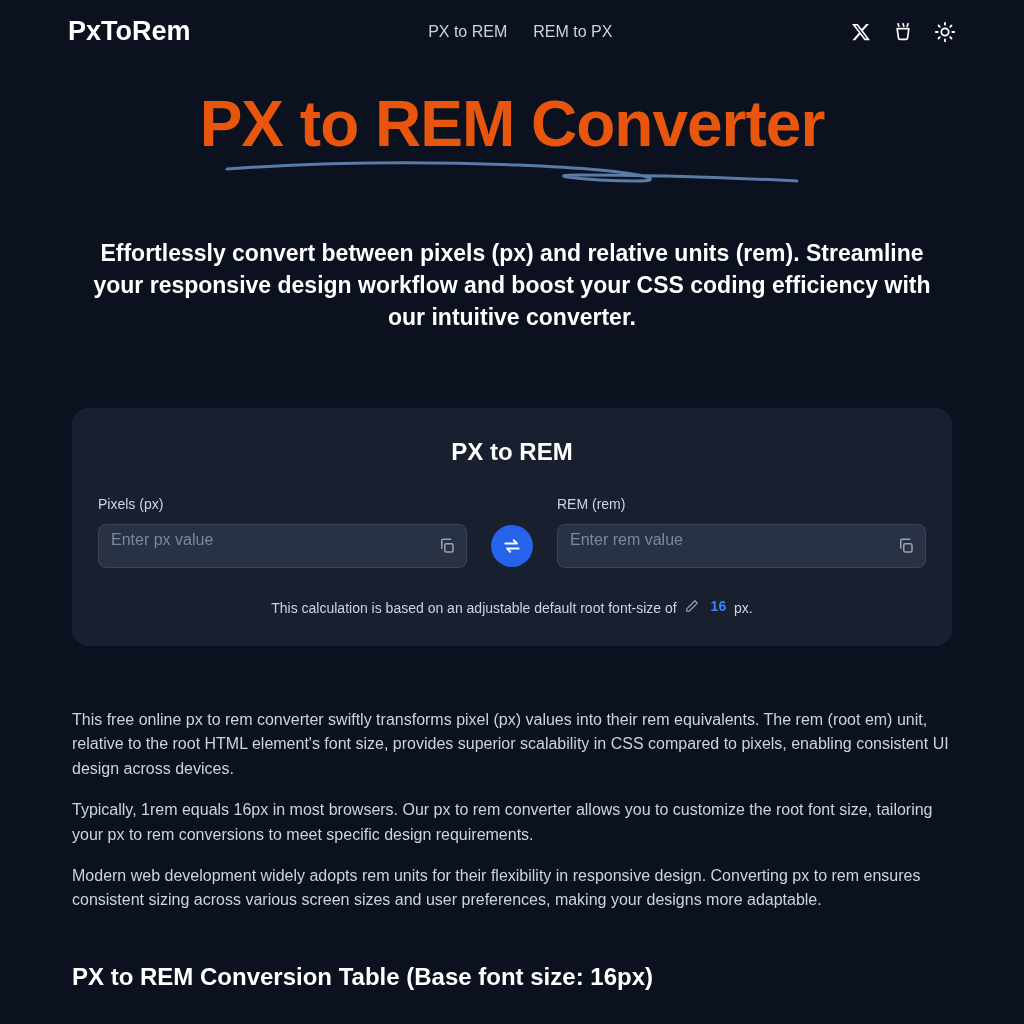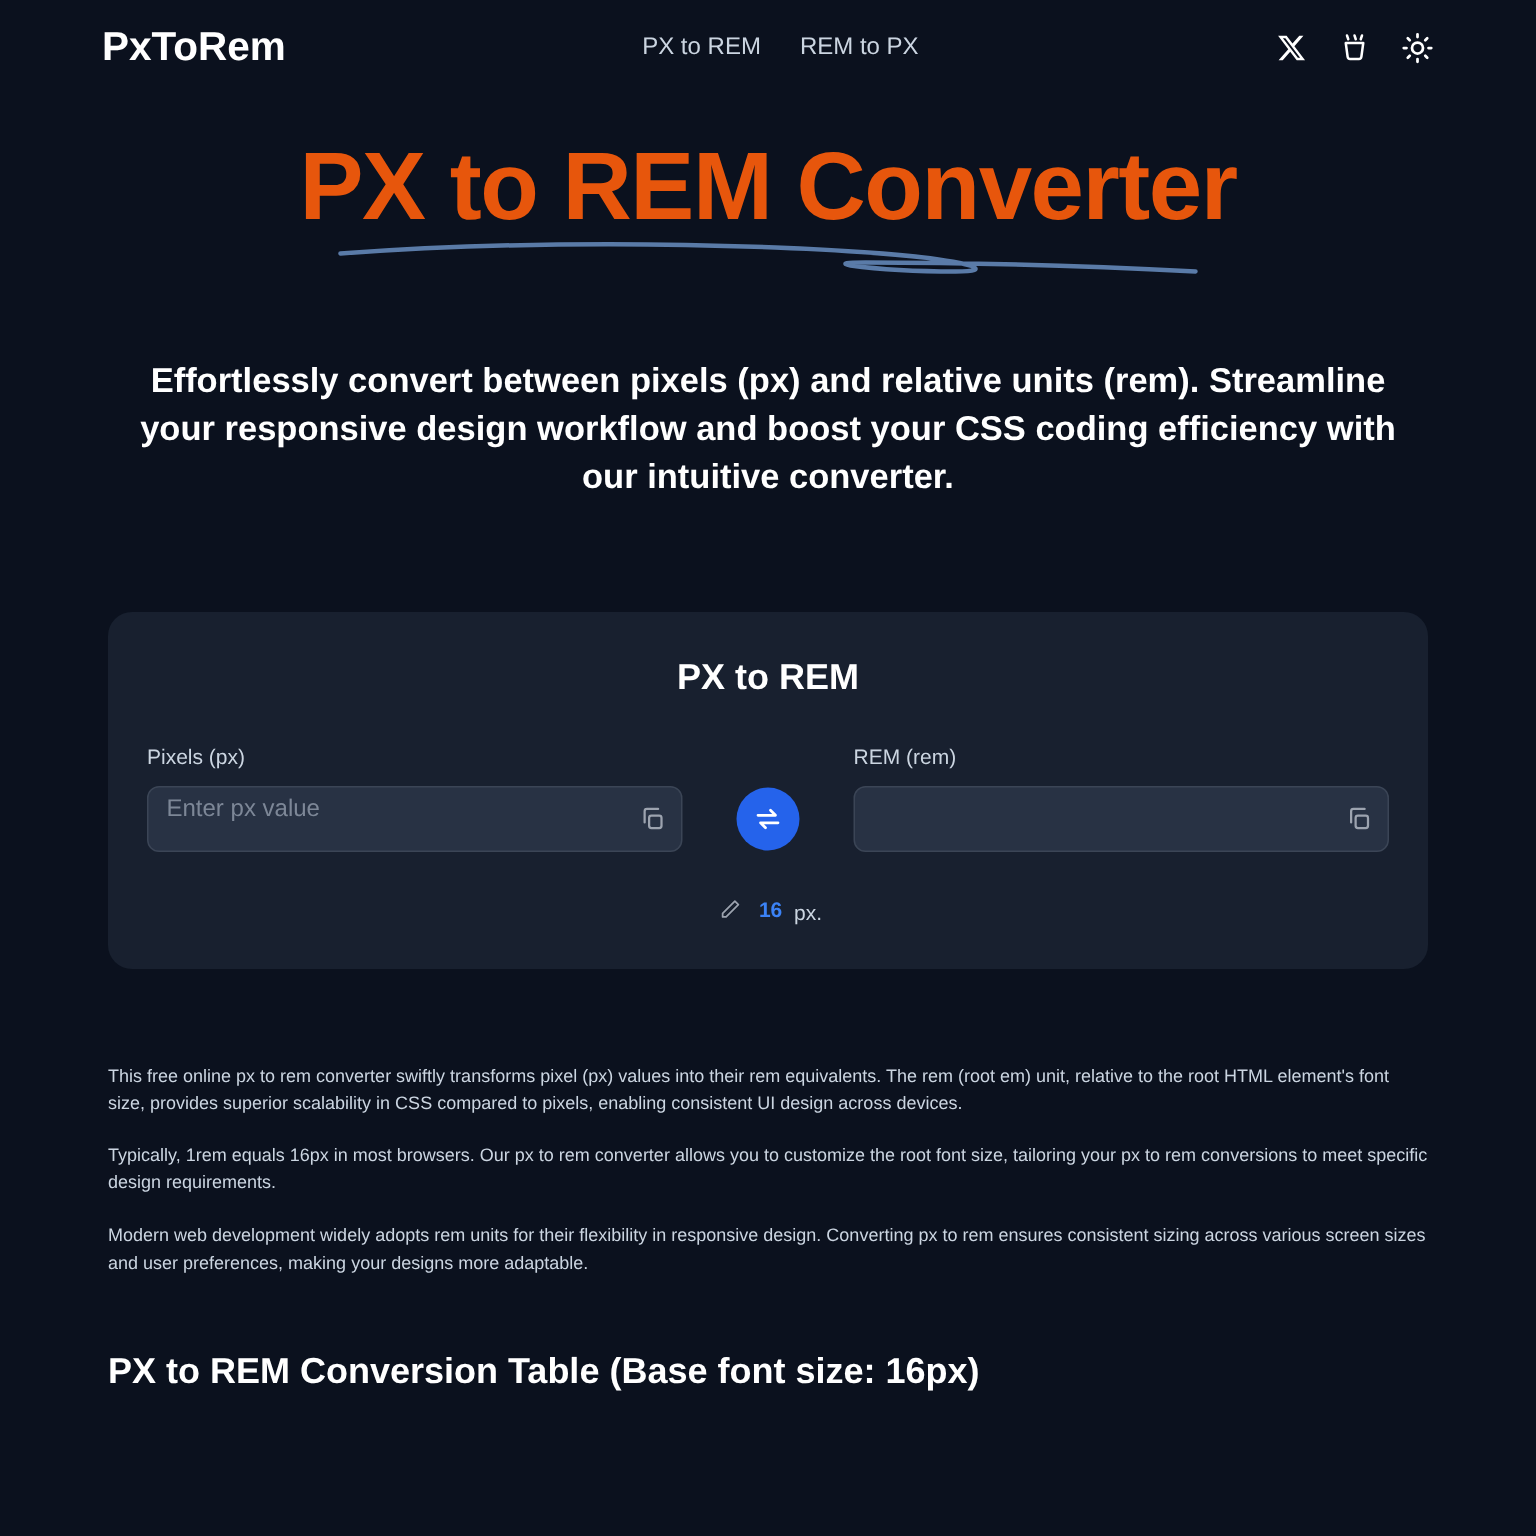--- a/index.html
+++ b/index.html
@@ -75,21 +75,21 @@
 }
 .card-title {
   text-align: center;
   font-size: 24px;
   font-weight: 700;
   color: #fff;
 }
 .converter-row {
   display: flex;
   align-items: flex-end;
-  gap: 36px;
+  gap: 24px;
   margin-top: 30px;
 }
 .field-group {
   flex: 1;
 }
 .field-label {
   font-size: 14px;
   color: #cbd5e1;
   margin-bottom: 12px;
   display: block;
@@ -154,21 +154,21 @@
 }
 .edit-pencil {
   width: 14px;
   height: 14px;
   color: #9ca3af;
 }
 .content {
   margin: 62px 72px 0;
 }
 .content p {
-  font-size: 12px;
+  font-size: 16px;
   line-height: 1.55;
   color: #cbd5e1;
   margin-bottom: 16px;
 }
 .table-heading {
   margin: 50px 72px 0;
   font-size: 24px;
   font-weight: 700;
   color: #fff;
 }
@@ -226,30 +226,32 @@
       </div>
     </div>
     <div class="swap-btn">
       <svg viewBox="0 0 24 24" width="20" height="20" fill="none" stroke="#fff" stroke-width="2.2" stroke-linecap="round" stroke-linejoin="round">
           <path d="M4 9h14l-4-4M20 15H6l4 4"></path>
         </svg>
     </div>
     <div class="field-group">
       <label class="field-label">REM (rem)</label>
       <div class="input-wrap">
+        <input type="text" placeholder="Enter rem value" style="">
         <span class="copy-icon">
           <svg viewBox="0 0 24 24" width="18" height="18" fill="none" stroke="currentColor" stroke-width="2" stroke-linecap="round" stroke-linejoin="round">
               <rect x="9" y="9" width="11" height="11" rx="2"></rect>
               <path d="M5 15V5a2 2 0 0 1 2-2h10"></path>
             </svg>
         </span>
       </div>
     </div>
   </div>
   <div class="footnote">
+    <span>This calculation is based on an adjustable default root font-size of</span>
     <span class="editable">
       <svg class="edit-pencil" viewBox="0 0 24 24" width="14" height="14" fill="none" stroke="currentColor" stroke-width="2" stroke-linecap="round" stroke-linejoin="round">
           <path d="M17 3l4 4L7 21H3v-4L17 3z"></path>
         </svg>
       <span class="root-size">16</span>
     </span>
     <span>px.</span>
   </div>
 </section>
 

